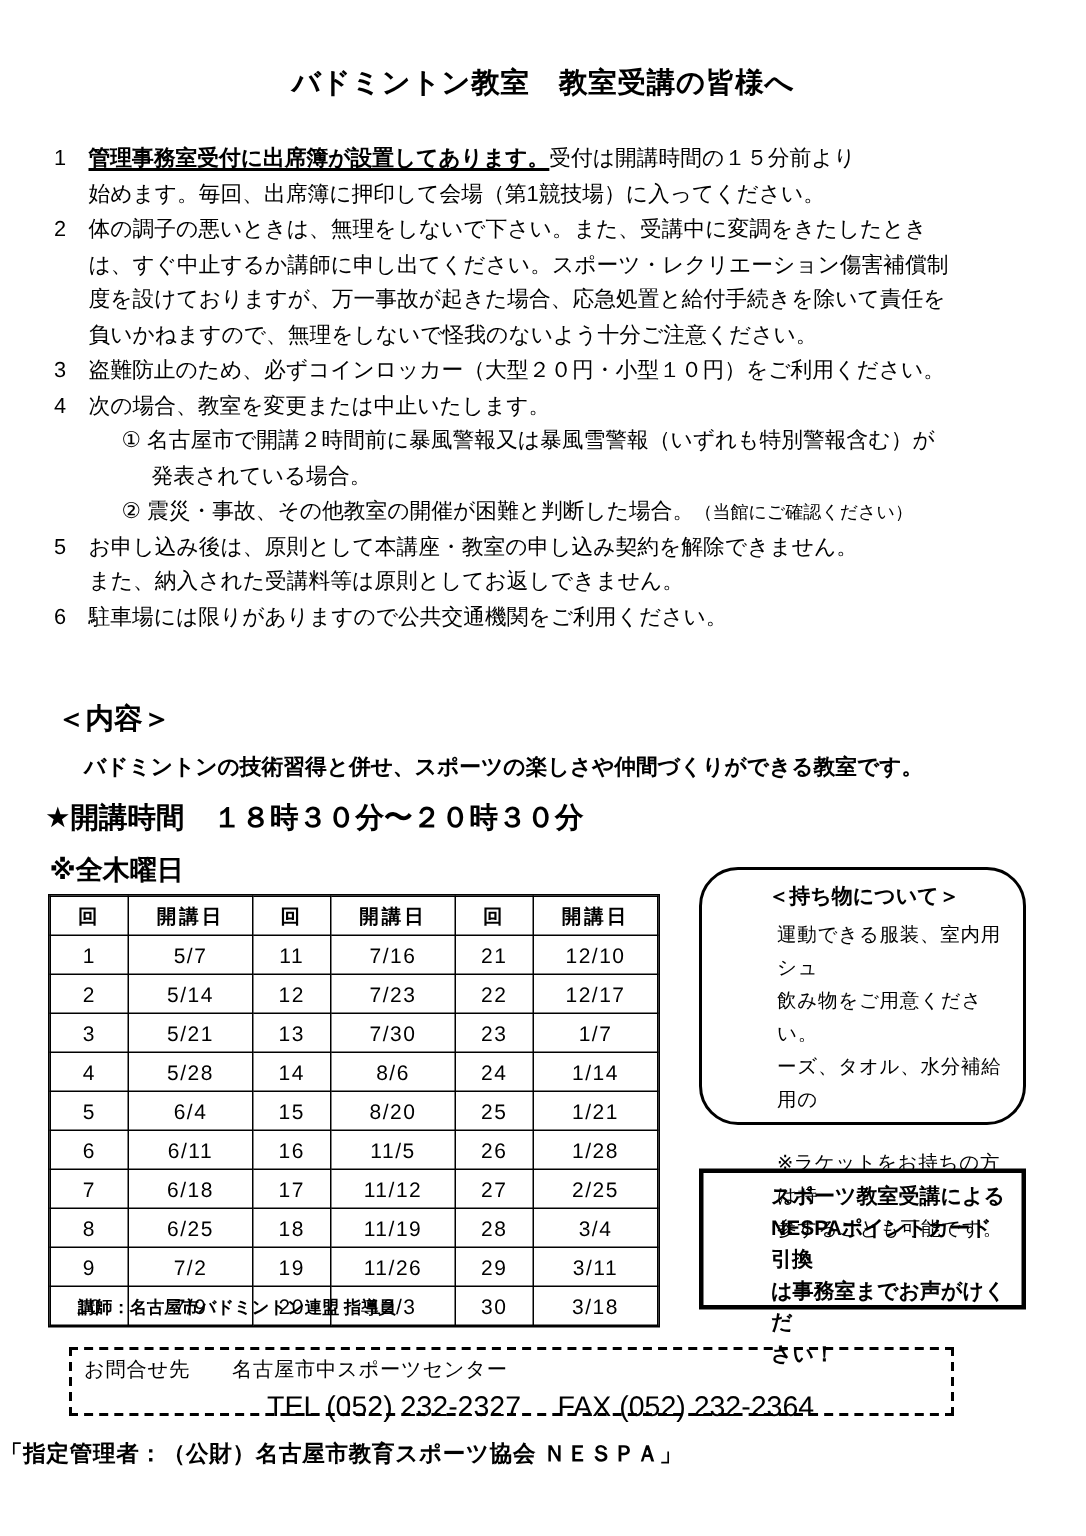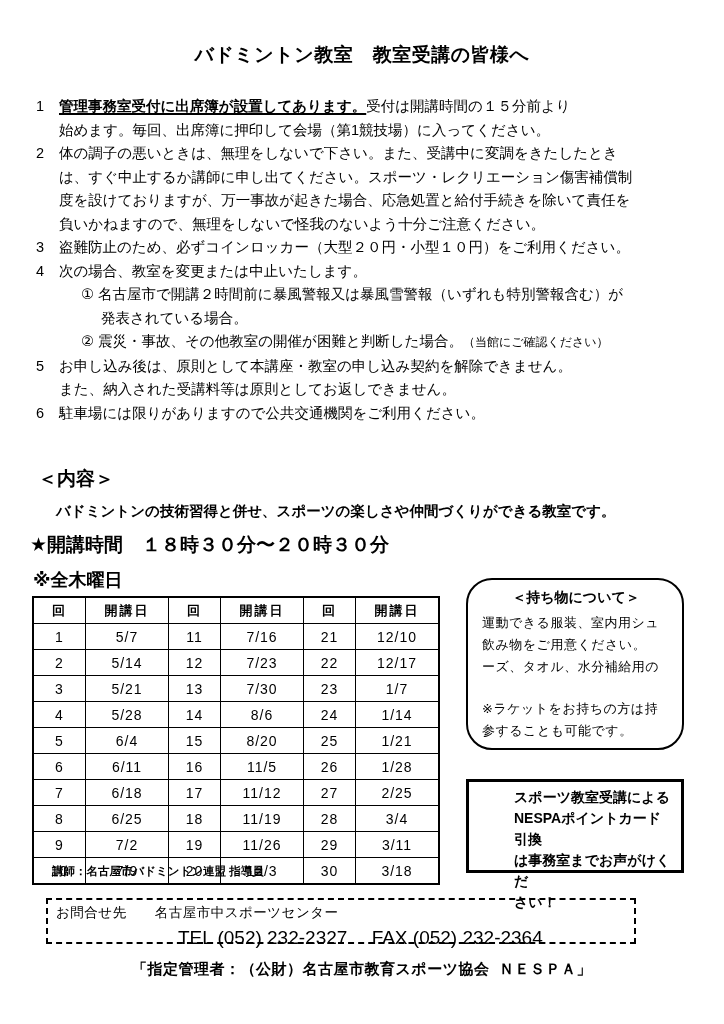--- a/index.html
+++ b/index.html
@@ -170,20 +170,21 @@
     text-align: center;
     font-size: 14px;
     font-weight: bold;
     white-space: pre;
     margin-bottom: 5px;
   }
   .items-box-text {
     font-size: 13px;
     line-height: 22px;
     letter-spacing: 0.5px;
+    margin-left: 36px;
   }
   .items-box-text p { margin: 0; }
   .items-box-text p.gap { margin-top: 20px; }
 
   .nespa-box {
     position: absolute;
     top: 779px;
     left: 466px;
     width: 218px;
     height: 94px;
@@ -223,26 +224,25 @@
     margin-top: 3px;
     font-family: "Liberation Sans", "DejaVu Sans", sans-serif;
   }
 
   
   .footer {
     position: absolute;
     top: 960px;
     left: 0;
     width: 724px;
-    text-align: center;
+    text-align: left;
     font-size: 15px;
     font-weight: bold;
     white-space: pre;
     letter-spacing: 0.5px;
-    font-family: Liberation Mono, monospace;
   }
 </style>
 </head>
 <body>
 
 <div class="page">
 
   <div class="doc-title">バドミントン教室　教室受講の皆様へ</div>
 
   <div class="notice-list">

